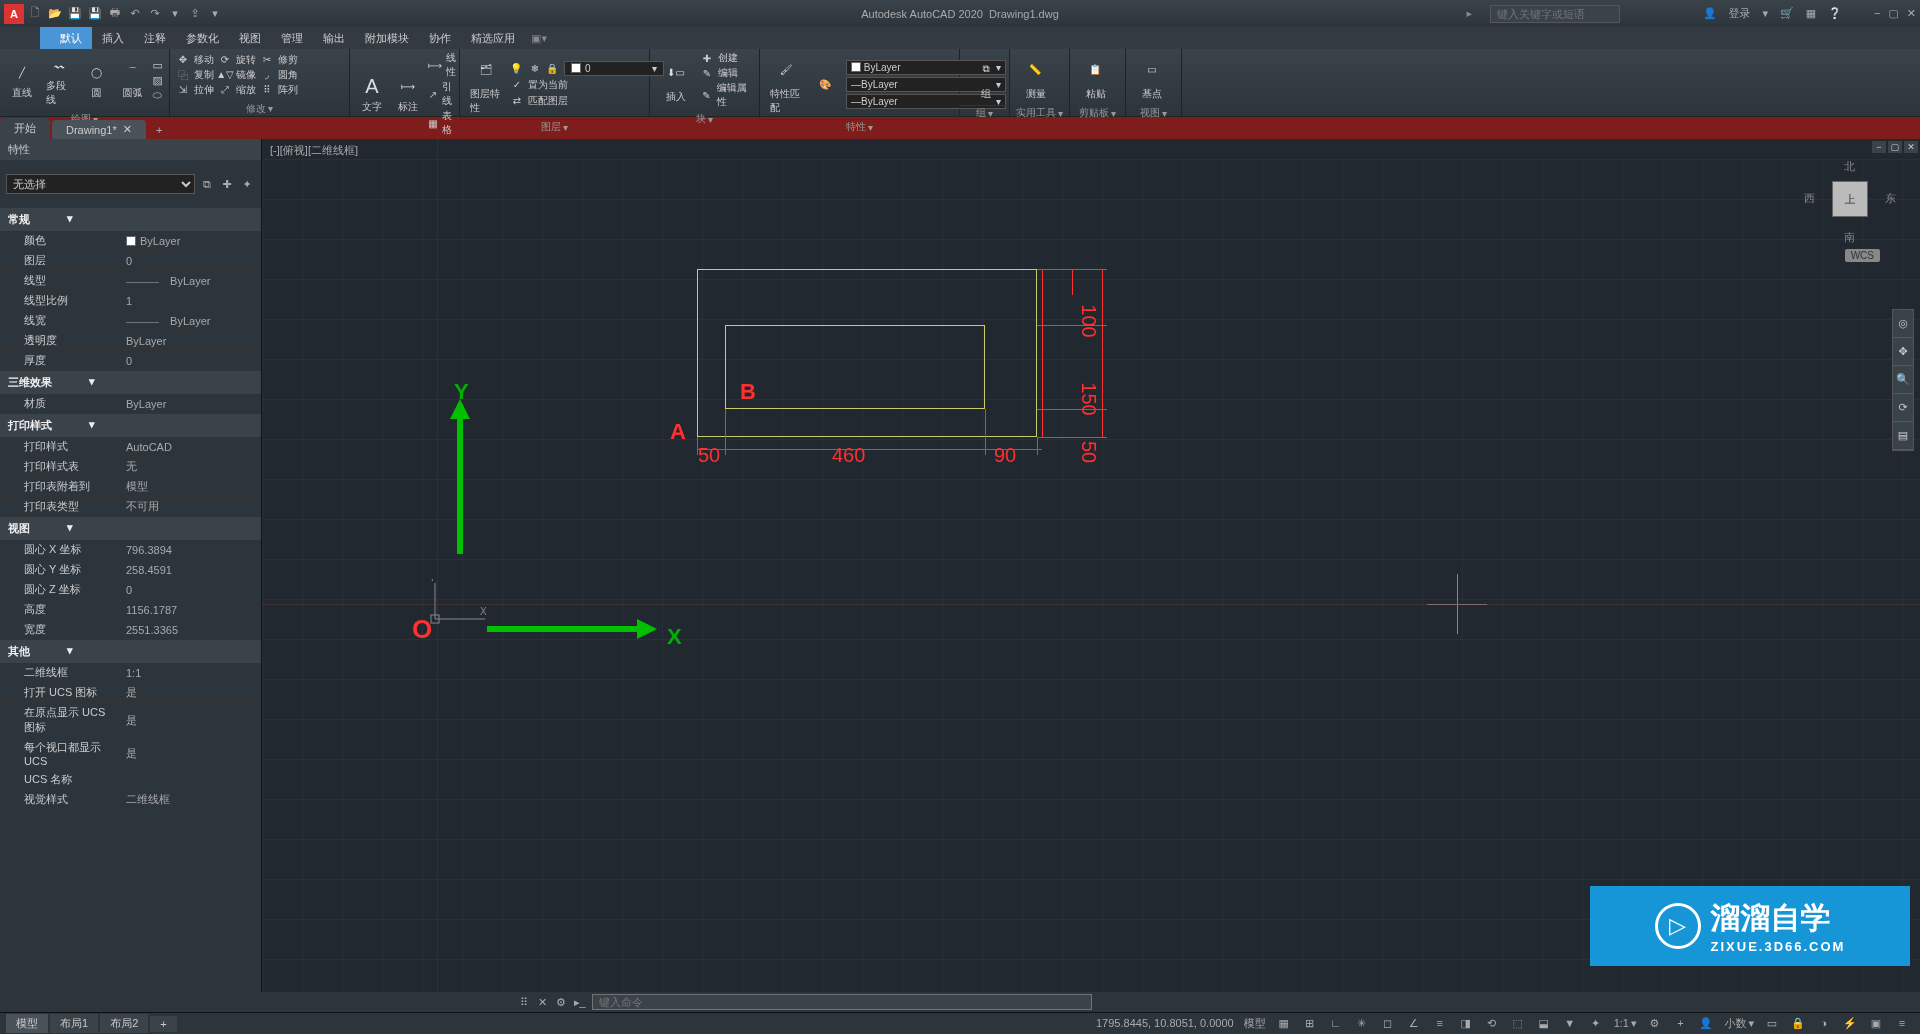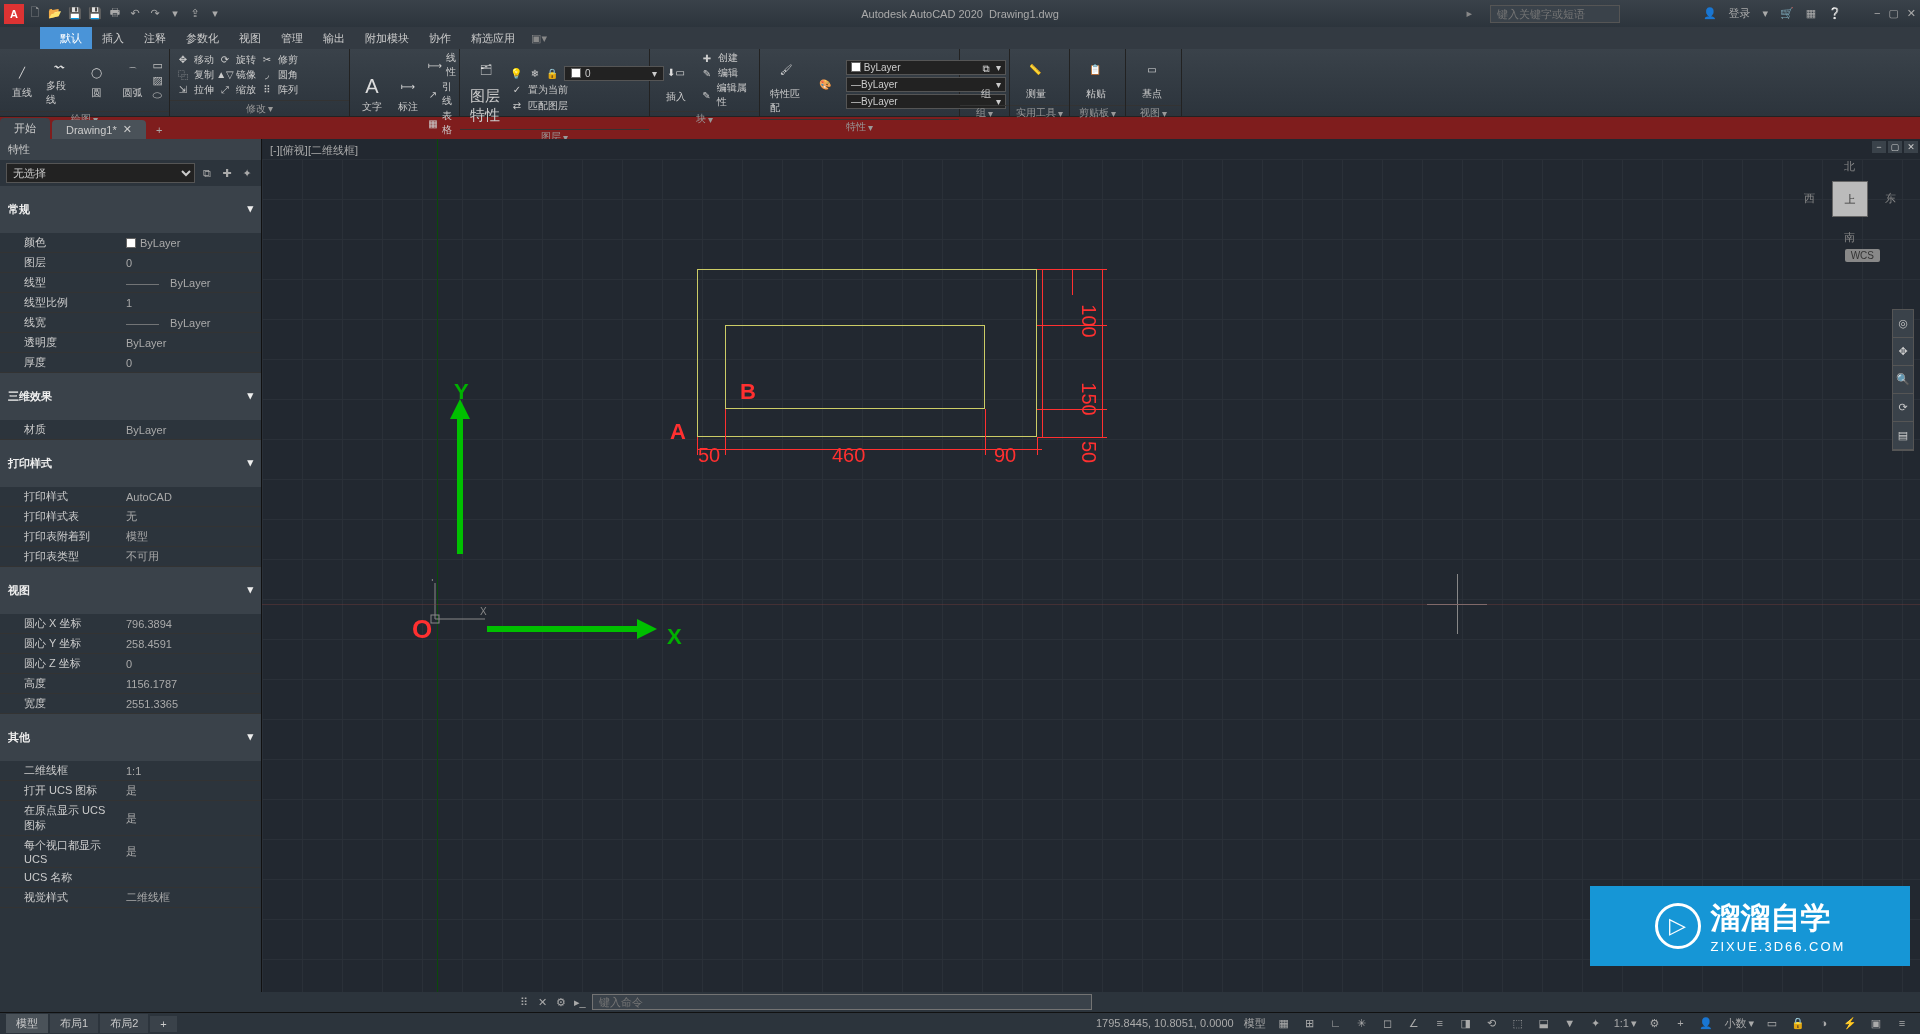--- a/index.html
+++ b/index.html
@@ -41,24 +41,24 @@
 .filetab { padding: 3px 14px; background: #3a424a; color: #ccc; border-radius: 4px 4px 0 0; margin-right: 2px; cursor: pointer; display:flex; align-items:center; gap:6px; }
 .filetab.active { background: #4a5259; }
 .newtab { color: #aaa; padding: 3px 8px; cursor: pointer; }
 
 
 .main { display: flex; height: calc(100% - 27px - 22px - 68px - 22px - 20px - 22px); position: relative; }
 
 
 .props { width: 262px; background: #2c343c; border-right: 1px solid #111; display: flex; flex-direction: column; }
 .props-title { background: #3a424a; padding: 3px 8px; color: #ccc; }
-.props-selector { display: flex; align-items: center; padding: 3px 6px; background: #2c343c; gap: 4px; }
+.props-selector { display: flex; align-items: center; padding: 14px 6px; background: #2c343c; gap: 4px; }
 .props-selector select { flex: 1; background: #222; border: 1px solid #555; color: #ccc; font-size: 11px; padding: 2px; }
 .props-tool { width: 16px; height: 16px; color: #aaa; cursor: pointer; display:flex; align-items:center; justify-content:center; }
-.pgroup-hdr { background: #3a424a; padding: 16px 8px; color: #eee; font-weight: bold; display:flex; justify-content:space-between; cursor:pointer; }
+.pgroup-hdr { background: #3a424a; padding: 4px 8px; color: #eee; font-weight: bold; display:flex; cursor:pointer;gap:37px; }
 .prow { display: flex; border-bottom: 1px solid #333; }
 .prow .plabel { width: 120px; padding: 2px 8px; padding-left: 24px; color: #ccc; }
 .prow .pval { flex: 1; padding: 2px 6px; color: #aaa; display:flex; align-items:center; gap:4px; }
 .cswatch { width: 10px; height: 10px; border: 1px solid #666; background: #fff; display:inline-block; }
 
 
 .viewport { flex: 1; background: #222830; position: relative; overflow: hidden; }
 .vp-controls { position: absolute; top: 2px; right: 2px; display:flex; gap:2px; }
 .vp-controls span { width:14px; height:12px; background:#3a424a; color:#ccc; display:flex; align-items:center; justify-content:center; font-size:9px; cursor:pointer; }
 .vp-label { position: absolute; top: 4px; left: 8px; color: #aaa; font-size: 11px; }
@@ -101,21 +101,21 @@
 .mtab { padding: 2px 10px; background: #3a424a; margin-right: 2px; cursor: pointer; color:#ccc; }
 .mtab.active { background: #4a5259; }
 
 
 .statusbar { position:absolute; bottom:0; right:0; height: 22px; display:flex; align-items:center; gap:6px; padding: 0 8px; color:#aaa; }
 .statusbar .sitem { display:flex; align-items:center; gap:2px; cursor:pointer; padding:0 2px; }
 .statusbar .icn { width:16px; height:16px; display:inline-flex; align-items:center; justify-content:center; }
 
 
 .watermark { position:absolute; right:10px; bottom:26px; width:320px; height:80px; background:#1696d6; color:#fff; display:flex; align-items:center; justify-content:center; gap:10px; font-size:22px; }
-.watermark .wsub { font-size:13px; letter-spacing:2px; display:block; }
+.watermark .wsub { font-size:13px; letter-spacing:2px; display:block;font-weight:bold; }
 .play-circ { width:46px; height:46px; border:3px solid #fff; border-radius:50%; display:flex; align-items:center; justify-content:center; }
 </style>
 </head>
 <body>
 
 <div class="titlebar">
   <div class="app-logo">A</div>
   <div class="qat">
     <span>🗋</span>
     <span>📂</span>
@@ -266,21 +266,21 @@
           </div>
       </div>
     </div>
     <div class="rpanel-title"><span>注释</span> ▾</div>
   </div>
 
   <div class="rpanel" style="width:190px">
     <div class="rpanel-body">
       <div class="rbtn">
           <div class="ricon big">🗂</div>
-          <span style="font-size:15px">图层特性</span>
+          <span style="font-size:10px">图层特性</span>
         </div>
       <div class="rcol" style="gap:2px">
         <div class="rrow">
           <span class="smicn">💡</span>
           <span class="smicn">❄</span>
           <span class="smicn">🔒</span>
           <div class="layer-dd">
               <span class="cswatch"></span>
               <span>0</span>
               <span style="margin-left:auto">▾</span>

